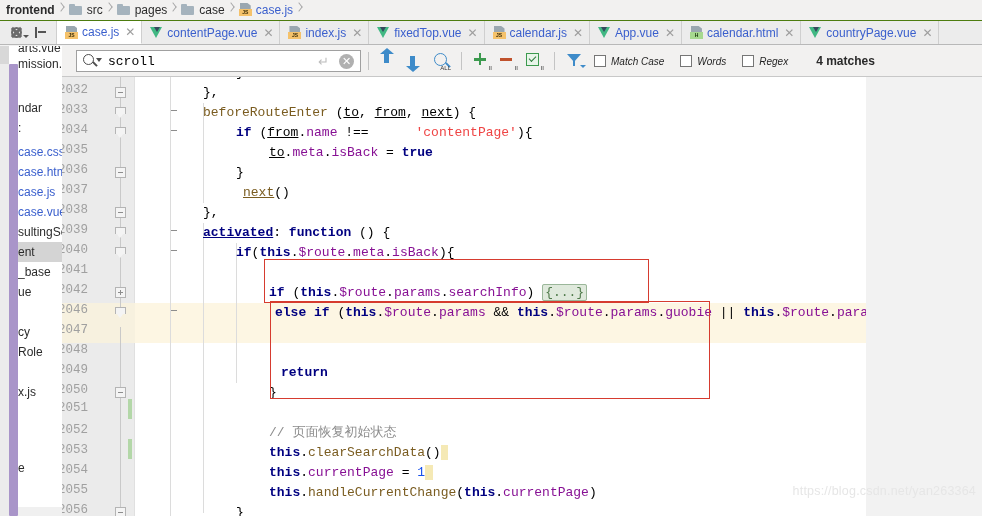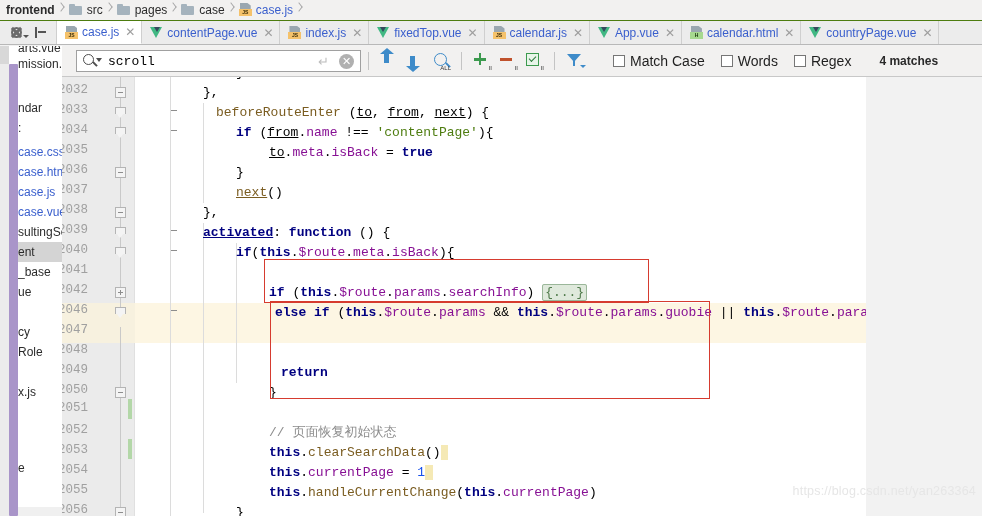--- a/index.html
+++ b/index.html
@@ -275,21 +275,21 @@
     content:""; position:absolute; left:3px; top:4px;
     width:0;height:0;border-left:7px solid transparent;border-right:7px solid transparent;border-top:8px solid #3e8bc9;
   }
   .filter-ic::after {
     content:""; position:absolute; left:8.5px; top:11px; width:2px; height:5px; background:#3e8bc9;
   }
   .filter-caret {
     position:absolute; right:0px; bottom:4px;
     width:0;height:0;border-left:3px solid transparent;border-right:3px solid transparent;border-top:3.5px solid #3e8bc9;
   }
-  .cb-group { display:flex; align-items:center; margin-left:25px; font-size:14px; color:#1f1f1f; }
+  .cb-group { display:flex; align-items:center; margin-left:6px; font-size:10px; color:#1f1f1f;font-style:italic; }
   .cb-box {
     width:12px;height:12px;border:1px solid #767676;background:#fff;margin-right:5px;flex:0 0 auto;
   }
   .cb-label { margin-right:16px; white-space:nowrap; }
   #matches {
     margin-left: 12px; font-size: 12px; font-weight: bold; color:#2a2a2a;
     white-space:nowrap;
   }
 
   
@@ -387,25 +387,25 @@
   .cl {
     position:absolute; left:0; white-space:pre; height:20px; line-height:20px;
   }
   .indent-guide {
     position:absolute; width:1px; background:#dcdcdc;
   }
 
   
   .t-kw     { color:#000080; font-weight:bold; }
   .t-plain  { color:#000000; }
-  .t-fn     { color:#7a5c20;padding-left:13px; }
+  .t-fn     { color:#7a5c20; }
   .t-fnund  { color:#7a5c20; text-decoration:underline; }
   .t-param  { color:#000000; text-decoration:underline; }
   .t-prop   { color:#871094; }
-  .t-str    { color:#4d7c0f; }
+  .t-str    { color:#ef4444;margin-left:39px; }
   .t-num    { color:#1750eb; }
   .t-com    { color:#8c8c8c; }
   .t-this   { color:#000080; font-weight:bold; }
   .t-meth   { color:#7a5c20; }
   .t-activ  { color:#000080; font-weight:bold; text-decoration:underline; }
 
   .hl-match { background:#f5e9b5; }
   .fold-ph {
     background:#dfe9dc; color:#4f7a4a; border:1px solid #9bb79a; border-radius:2px;
     padding:0 2px;
@@ -699,21 +699,21 @@
       <div class="cl" style="top:-14px; left:100px"><span class="t-plain">}</span></div>
       <div class="cl" style="top:6px;   left:67px"><span class="t-plain">},</span></div>
 
       <div class="cl" style="top:26px;  left:67px"><span class="t-fn">beforeRouteEnter</span><span class="t-plain"> (</span><span class="t-param">to</span><span class="t-plain">, </span><span class="t-param">from</span><span class="t-plain">, </span><span class="t-param">next</span><span class="t-plain">) {</span></div>
 
       <div class="cl" style="top:46px;  left:100px"><span class="t-kw">if</span><span class="t-plain"> (</span><span class="t-param">from</span><span class="t-plain">.</span><span class="t-prop">name</span><span class="t-plain"> !== </span><span class="t-str">'contentPage'</span><span class="t-plain">){</span></div>
 
       <div class="cl" style="top:66px;  left:133px"><span class="t-param">to</span><span class="t-plain">.</span><span class="t-prop">meta</span><span class="t-plain">.</span><span class="t-prop">isBack</span><span class="t-plain"> = </span><span class="t-kw">true</span></div>
 
       <div class="cl" style="top:86px;  left:100px"><span class="t-plain">}</span></div>
-      <div class="cl" style="top:106px; left:100px"><span class="t-fnund">next</span><span class="t-plain">()</span></div>
+      <div class="cl" style="top:106px; left:107px"><span class="t-fnund">next</span><span class="t-plain">()</span></div>
       <div class="cl" style="top:126px; left:67px"><span class="t-plain">},</span></div>
 
       <div class="cl" style="top:146px; left:67px"><span class="t-activ">activated</span><span class="t-plain">: </span><span class="t-kw">function</span><span class="t-plain"> () {</span></div>
 
       <div class="cl" style="top:166px; left:100px"><span class="t-kw">if</span><span class="t-plain">(</span><span class="t-this">this</span><span class="t-plain">.</span><span class="t-prop">$route</span><span class="t-plain">.</span><span class="t-prop">meta</span><span class="t-plain">.</span><span class="t-prop">isBack</span><span class="t-plain">){</span></div>
 
 
       <div class="cl" style="top:206px; left:133px"><span class="t-kw">if</span><span class="t-plain"> (</span><span class="t-this">this</span><span class="t-plain">.</span><span class="t-prop">$route</span><span class="t-plain">.</span><span class="t-prop">params</span><span class="t-plain">.</span><span class="t-prop">searchInfo</span><span class="t-plain">) </span><span class="fold-ph">{...}</span></div>
 
       <div class="cl" style="top:226px; left:139px"><span class="t-kw">else if</span><span class="t-plain"> (</span><span class="t-this">this</span><span class="t-plain">.</span><span class="t-prop">$route</span><span class="t-plain">.</span><span class="t-prop">params</span><span class="t-plain"> &amp;&amp; </span><span class="t-this">this</span><span class="t-plain">.</span><span class="t-prop">$route</span><span class="t-plain">.</span><span class="t-prop">params</span><span class="t-plain">.</span><span class="t-prop">guobie</span><span class="t-plain"> || </span><span class="t-this">this</span><span class="t-plain">.</span><span class="t-prop">$route</span><span class="t-plain">.</span><span class="t-prop">params</span><span class="t-plain"> &amp;&amp; </span><span class="t-this">thi</span></div>

